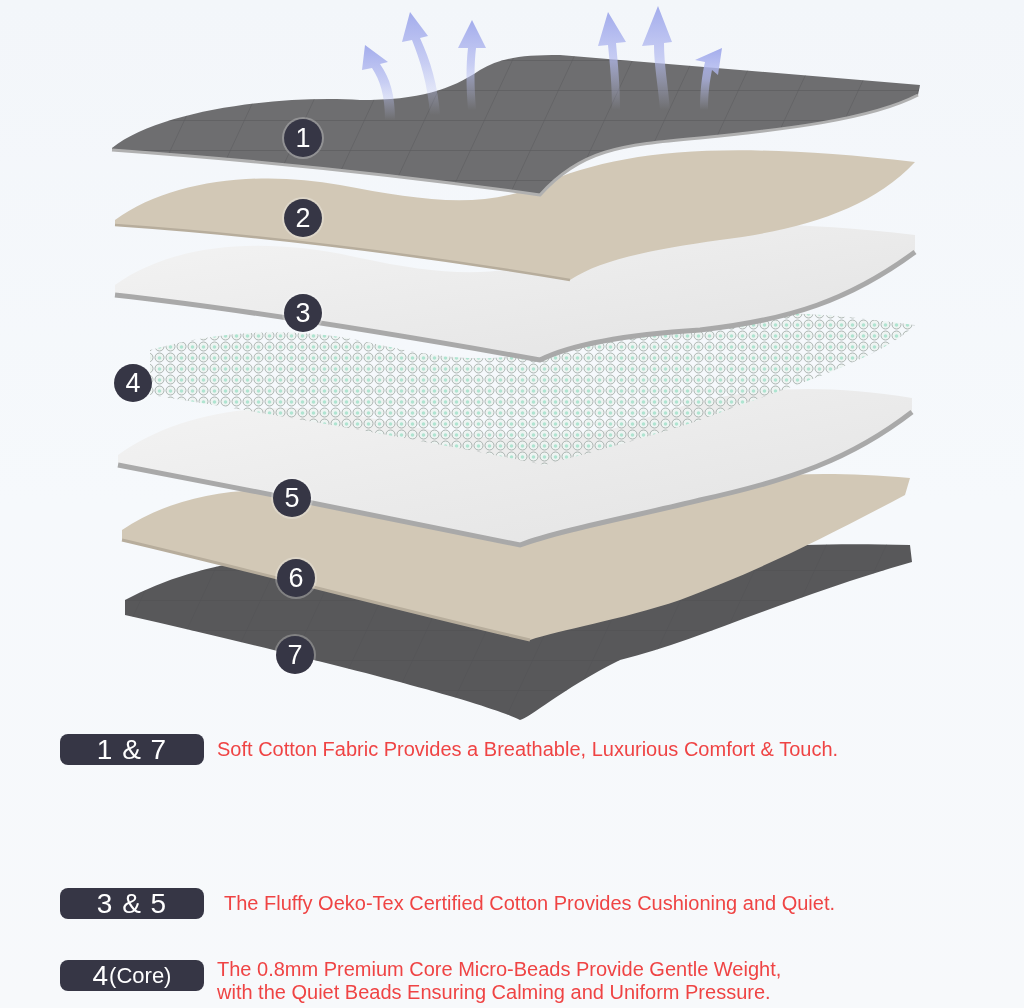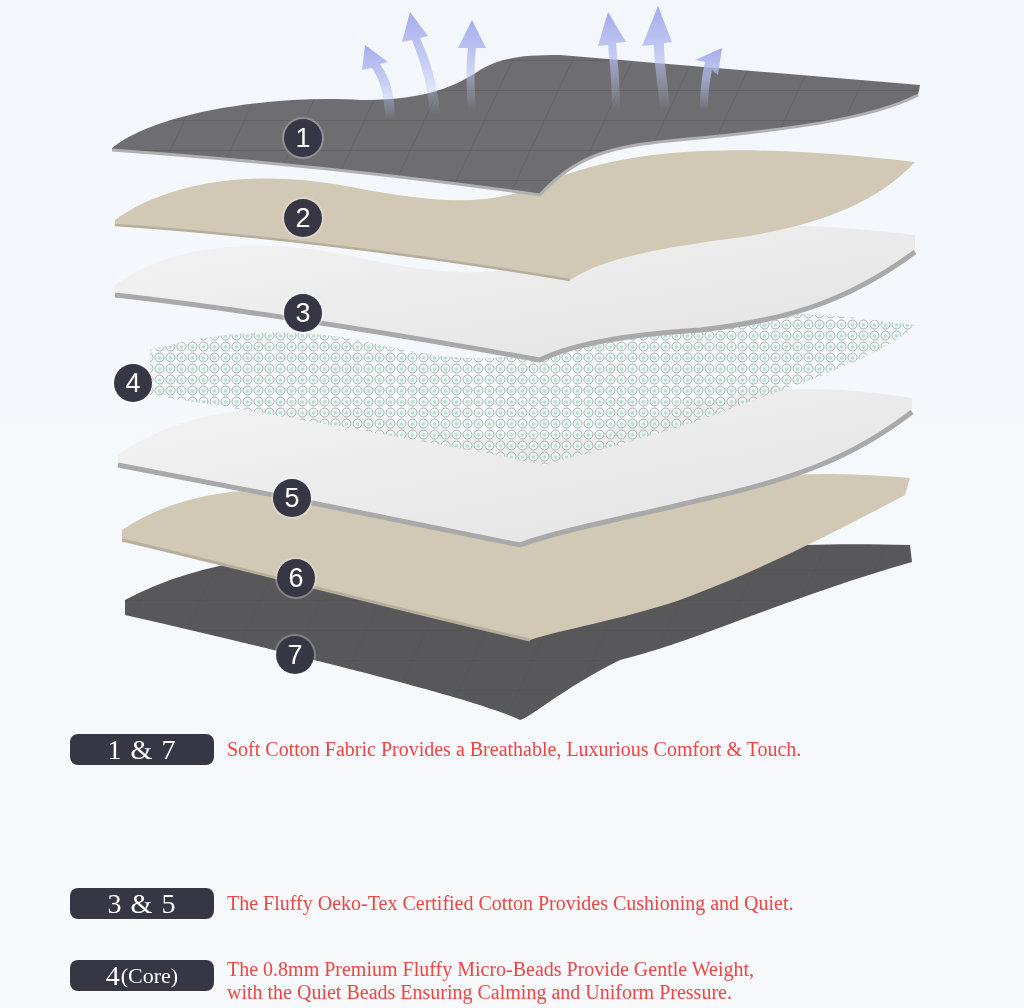--- a/index.html
+++ b/index.html
@@ -10,21 +10,21 @@
       position: relative;
     }
     #diagram { position: absolute; left: 0; top: 0; width: 1024px; height: 720px; }
     .num-badge {
       position: absolute; width: 38px; height: 38px; border-radius: 50%;
       background: #363645; color: #fff; font-size: 27px;
       display: flex; align-items: center; justify-content: center;
       font-family: "Liberation Sans", sans-serif;
       box-shadow: 0 0 0 2px rgba(255,255,255,0.25);
     }
-    .legend-row { position: absolute; left: 70px; display: flex; align-items: flex-start; font-family: Liberation Serif, serif; }
+    .legend-row { position: absolute; left: 60px; display: flex; align-items: flex-start; }
     .legend-tag {
       width: 144px; height: 31px; border-radius: 8px; background: #363645;
       color: #fff; font-size: 28px; display: flex; align-items: center; justify-content: center;
       flex-shrink: 0; letter-spacing: 1px;
     }
     .legend-tag .small { font-size: 22px; letter-spacing: 0; }
     .legend-text { margin-left: 13px; font-size: 20px; color: #ef4444; line-height: 23px; padding-top: 4px; }
   </style>
 </head>
 <body>
@@ -109,31 +109,31 @@
     <span>1 &amp; 7</span>
   </div>
   <div class="legend-text">
     <span>Soft Cotton Fabric Provides a Breathable, Luxurious Comfort &amp; Touch.</span>
   </div>
 </div>
 
 <div class="legend-row" style="top:813px;">
 </div>
 
-<div class="legend-row" style="top:888px;">
+<div class="legend-row" style="top:888px;gap:7px;">
   <div class="legend-tag">
     <span>3 &amp; 5</span>
   </div>
   <div class="legend-text">
     <span>The Fluffy Oeko-Tex Certified Cotton Provides Cushioning and Quiet.</span>
   </div>
 </div>
 
 <div class="legend-row" style="top:960px;">
   <div class="legend-tag">
     <span>4</span>
       <span class="small">(Core)</span>
   </div>
   <div class="legend-text" style="padding-top:0;margin-top:-2px;">
-    <div>The 0.8mm Premium Fluffy Micro-Beads Provide Gentle Weight,</div>
+    <div>The 0.8mm Premium Core Micro-Beads Provide Gentle Weight,</div>
     <div>with the Quiet Beads Ensuring Calming and Uniform Pressure.</div>
   </div>
 </div>
 
 </body></html>

